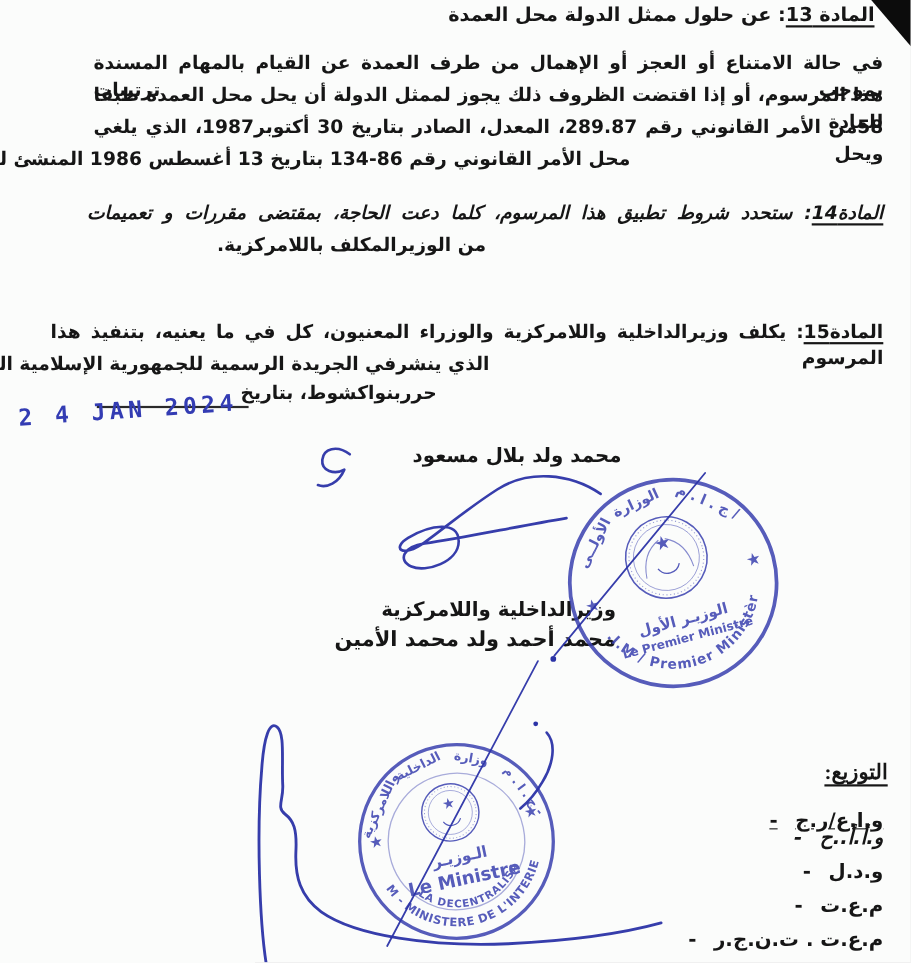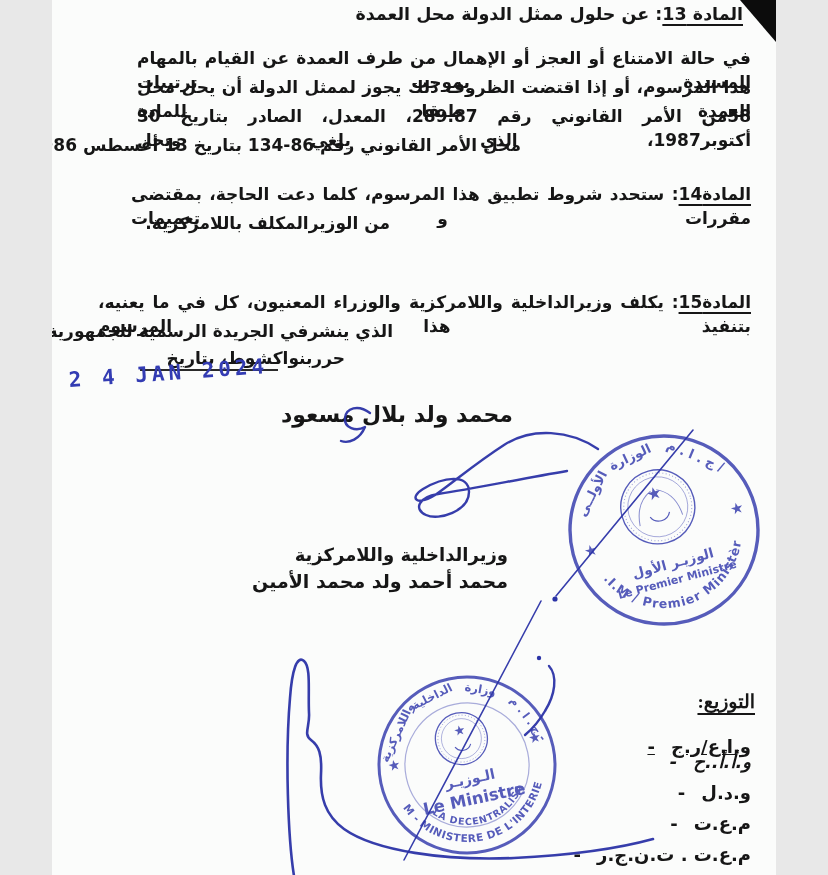--- a/index.html
+++ b/index.html
@@ -1,17 +1,17 @@
 <!DOCTYPE html>
 <html lang="ar"><head>
 <meta charset="utf-8">
 <style>
   html,body{margin:0;padding:0;background:#e8e8e8;}
   .page{
-    position:relative;width:724px;height:875px;margin:0 auto;
+    position:relative;width:828px;height:875px;margin:0 auto;
     background:#fbfcfb;overflow:hidden;
     font-family:"DejaVu Sans","Liberation Sans",sans-serif;
     color:#161616;
   }
   .tline{
     position:absolute;direction:rtl;unicode-bidi:plaintext;
     font-weight:700;font-size:17px;line-height:24px;white-space:nowrap;
     text-align:right;letter-spacing:0px;
   }
   .just{white-space:normal;text-align:justify;text-align-last:justify;line-height:24px;}
@@ -50,35 +50,35 @@
 
   <div class="tline" style="top:2px;right:33px;font-size:17.5px;">
     <span class="art-label">المادة 13</span><span>: عن حلول ممثل الدولة محل العمدة</span>
   </div>
 
   <div class="tline just" style="top:75px;right:25px;left:85px;">هذا المرسوم، أو إذا اقتضت الظروف ذلك يجوز لممثل الدولة أن يحل محل العمدة طبقا للمادة</div>
   <div class="tline just" style="top:46px;right:25px;left:85px;">في حالة الامتناع أو العجز أو الإهمال من طرف العمدة عن القيام بالمهام المسندة بموجب ترتيبات</div>
   <div class="tline just" style="top:104px;right:25px;left:85px;">58من الأمر القانوني رقم 289.87، المعدل، الصادر بتاريخ 30 أكتوبر1987، الذي يلغي ويحل</div>
   <div class="tline" style="top:133px;right:255px;">محل الأمر القانوني رقم 86-134 بتاريخ 13 أغسطس 1986 المنشئ للبلديات.</div>
 
-  <div class="tline just" style="top:182px;right:25px;left:79px;">
+  <div class="tline just" style="top:182px;right:25px;left:79px;font-style:italic;">
     <span class="art-label">المادة14</span><span>: ستحدد شروط تطبيق هذا المرسوم، كلما دعت الحاجة، بمقتضى مقررات و تعميمات</span>
   </div>
   <div class="tline" style="top:211px;right:386px;">من الوزيرالمكلف باللامركزية.</div>
 
   <div class="tline just" style="top:290px;right:25px;left:46px;">
     <span class="art-label">المادة15</span><span>: يكلف وزيرالداخلية واللامركزية والوزراء المعنيون، كل في ما يعنيه، بتنفيذ هذا المرسوم</span>
   </div>
   <div class="tline" style="top:319px;right:383px;">الذي ينشرفي الجريدة الرسمية للجمهورية الإسلامية الموريتانية.</div>
 
   <div class="tline" style="top:346px;right:431px;">حرربنواكشوط، بتاريخ</div>
   <div class="issue-blank"></div>
   <div class="date-stamp">2 4 JAN 2024</div>
 
-  <div class="tline" style="top:403px;right:263px;font-size:22px;">محمد ولد بلال مسعود</div>
+  <div class="tline" style="top:403px;right:263px;font-size:18px;">محمد ولد بلال مسعود</div>
 
   <div class="tline" style="top:543px;right:268px;font-size:18px;">وزيرالداخلية واللامركزية</div>
   <div class="tline" style="top:569px;right:268px;font-size:19px;">محمد أحمد ولد محمد الأمين</div>
 
   <div class="dist-title">التوزيع:</div>
   <div class="dist-item" style="top:736px;text-decoration:underline;"><span>و.ا.ع/ر.ج</span><span class="dash">-</span></div>
   <div class="dist-item" style="top:751px;font-style:italic;"><span>و.أ.أ..ح</span><span class="dash">-</span></div>
   <div class="dist-item" style="top:782px;margin-left:25px;"><span>و.د.ل</span><span class="dash">-</span></div>
   <div class="dist-item" style="top:813px;"><span>م.ع.ت</span><span class="dash">-</span></div>
   <div class="dist-item" style="top:844px;"><span>م.ع.ت . ت.ن.ج.ر</span><span class="dash">-</span></div>

